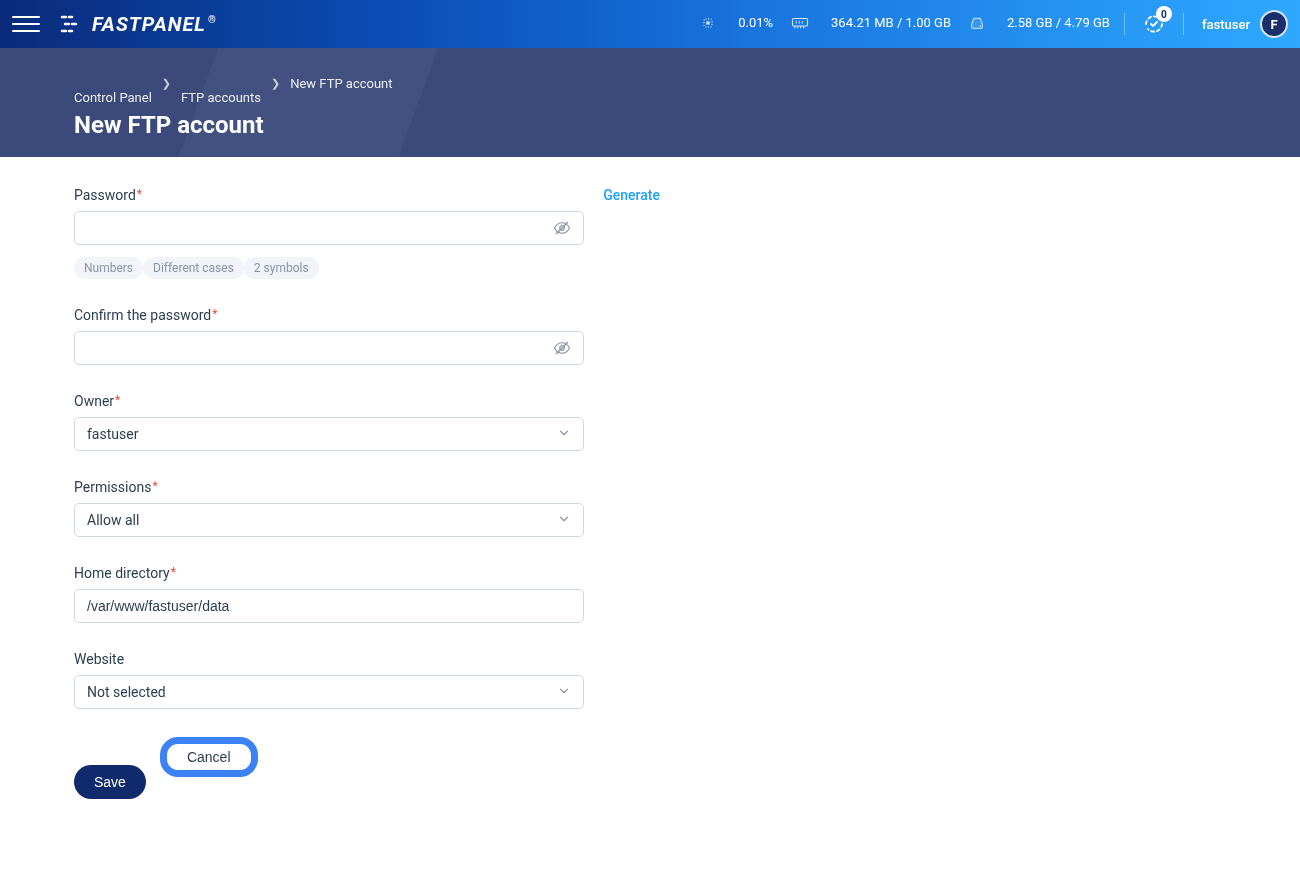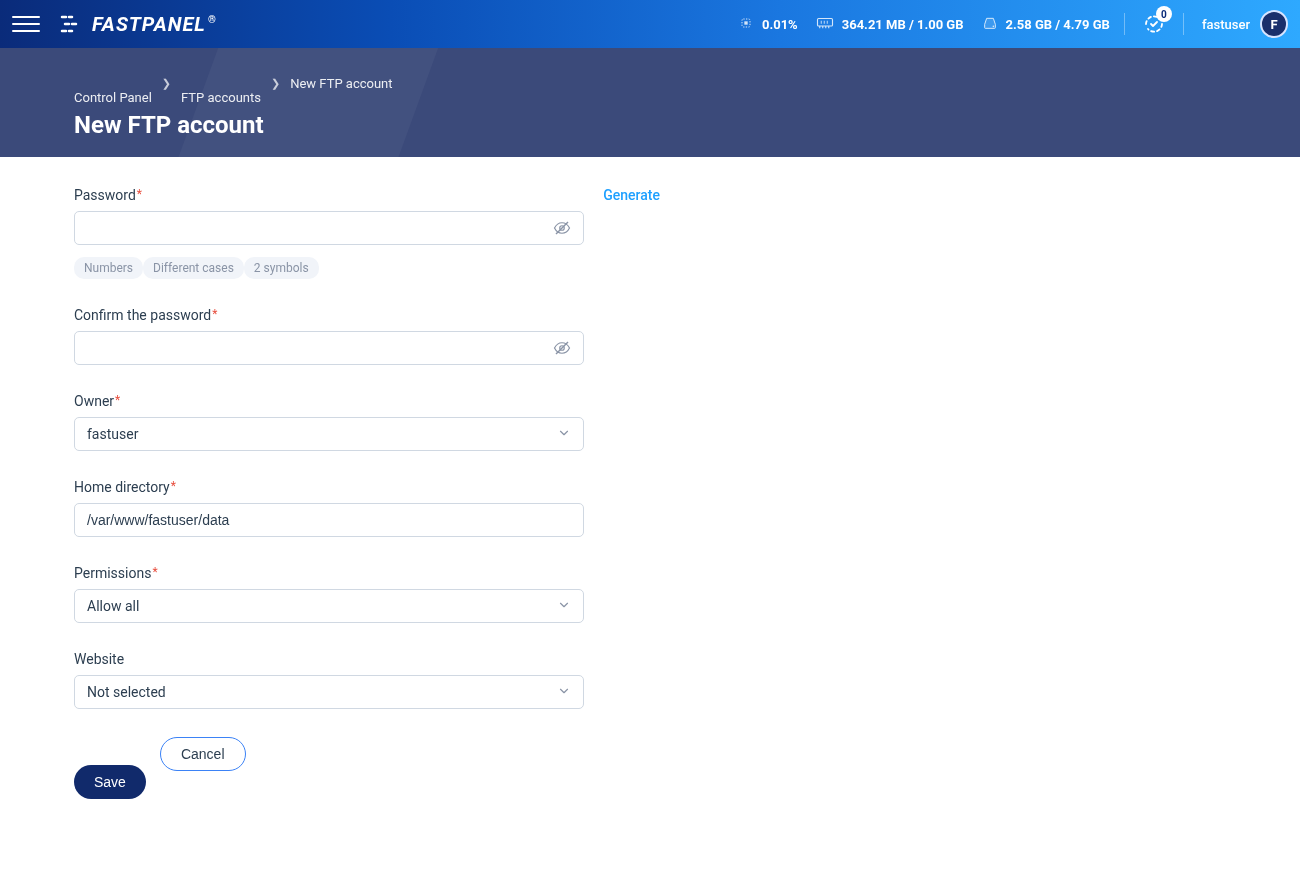--- a/index.html
+++ b/index.html
@@ -29,22 +29,22 @@
   .menu-btn span { display: block; height: 2px; background: #fff; border-radius: 1px; }
   .logo {
     display: flex; align-items: center; gap: 8px;
     font-weight: 700; font-style: italic; letter-spacing: 1px;
     font-size: 20px;
   }
   .logo-mark { display: inline-flex; align-items: center; }
   .logo sup { font-size: 10px; font-style: normal; margin-left: 2px; }
   .topbar-spacer { flex: 1; }
   .stat {
-    display: flex; align-items: center; gap: 8px;
-    font-size: 13px; font-weight: 700;
+    display: flex; align-items: flex-start; gap: 22px;
+    font-size: 13px; font-weight: 400;
     margin-left: 18px;
   }
   .stat svg, .stat .icon-box { opacity: 0.9; }
   .vsep {
     width: 1px; height: 22px; background: rgba(255,255,255,0.35);
     margin: 0 14px;
   }
   .notif {
     position: relative; width: 30px; height: 30px;
     display: flex; align-items: center; justify-content: center;
@@ -134,22 +134,22 @@
   
   .actions { display: flex; gap: 14px; margin-top: 6px; }
   .btn-primary {
     background: #112a6b; color: #fff;
     border: none; border-radius: 18px;
     height: 34px; padding: 0 20px;
     font-size: 14px; font-weight: 500; cursor: pointer; margin-top: 28px;
   }
   .btn-secondary {
     background: #fff; color: #2c3e50;
-    border: 1px solid #3b82f6; border-radius: 18px;
-    height: 34px; padding: 0 20px;
+    border: 7px solid #3b82f6; border-radius: 18px;
+    height: 40px; padding: 0 20px;
     font-size: 14px; cursor: pointer;
   }
 </style>
 </head>
 <body>
 
 <div class="topbar">
   <div class="menu-btn">
     <span></span>
       <span></span>
@@ -278,43 +278,43 @@
       <span class="caret">
         <svg width="14" height="14" viewBox="0 0 24 24" fill="none">
             <path d="M6 9l6 6 6-6" stroke="#8a94a6" stroke-width="2" stroke-linecap="round" stroke-linejoin="round"></path>
           </svg>
       </span>
     </div>
   </div>
 
   <div class="field">
     <div class="field-label-row">
-      <span class="field-label"><span>Home directory</span><span class="req-mark">*</span></span>
-    </div>
-    <div class="ctrl">
-      <input type="text" value="/var/www/fastuser/data" style="">
-    </div>
-  </div>
-
-  <div class="field">
-    <div class="field-label-row">
       <span class="field-label"><span>Permissions</span><span class="req-mark">*</span></span>
     </div>
     <div class="select">
       <span class="value">Allow all</span>
       <span class="caret">
         <svg width="14" height="14" viewBox="0 0 24 24" fill="none">
             <path d="M6 9l6 6 6-6" stroke="#8a94a6" stroke-width="2" stroke-linecap="round" stroke-linejoin="round"></path>
           </svg>
       </span>
     </div>
   </div>
 
   <div class="field">
     <div class="field-label-row">
+      <span class="field-label"><span>Home directory</span><span class="req-mark">*</span></span>
+    </div>
+    <div class="ctrl">
+      <input type="text" value="/var/www/fastuser/data" style="">
+    </div>
+  </div>
+
+  <div class="field">
+    <div class="field-label-row">
       <span class="field-label">Website</span>
     </div>
     <div class="select">
       <span class="value">Not selected</span>
       <span class="caret">
         <svg width="14" height="14" viewBox="0 0 24 24" fill="none">
             <path d="M6 9l6 6 6-6" stroke="#8a94a6" stroke-width="2" stroke-linecap="round" stroke-linejoin="round"></path>
           </svg>
       </span>
     </div>

